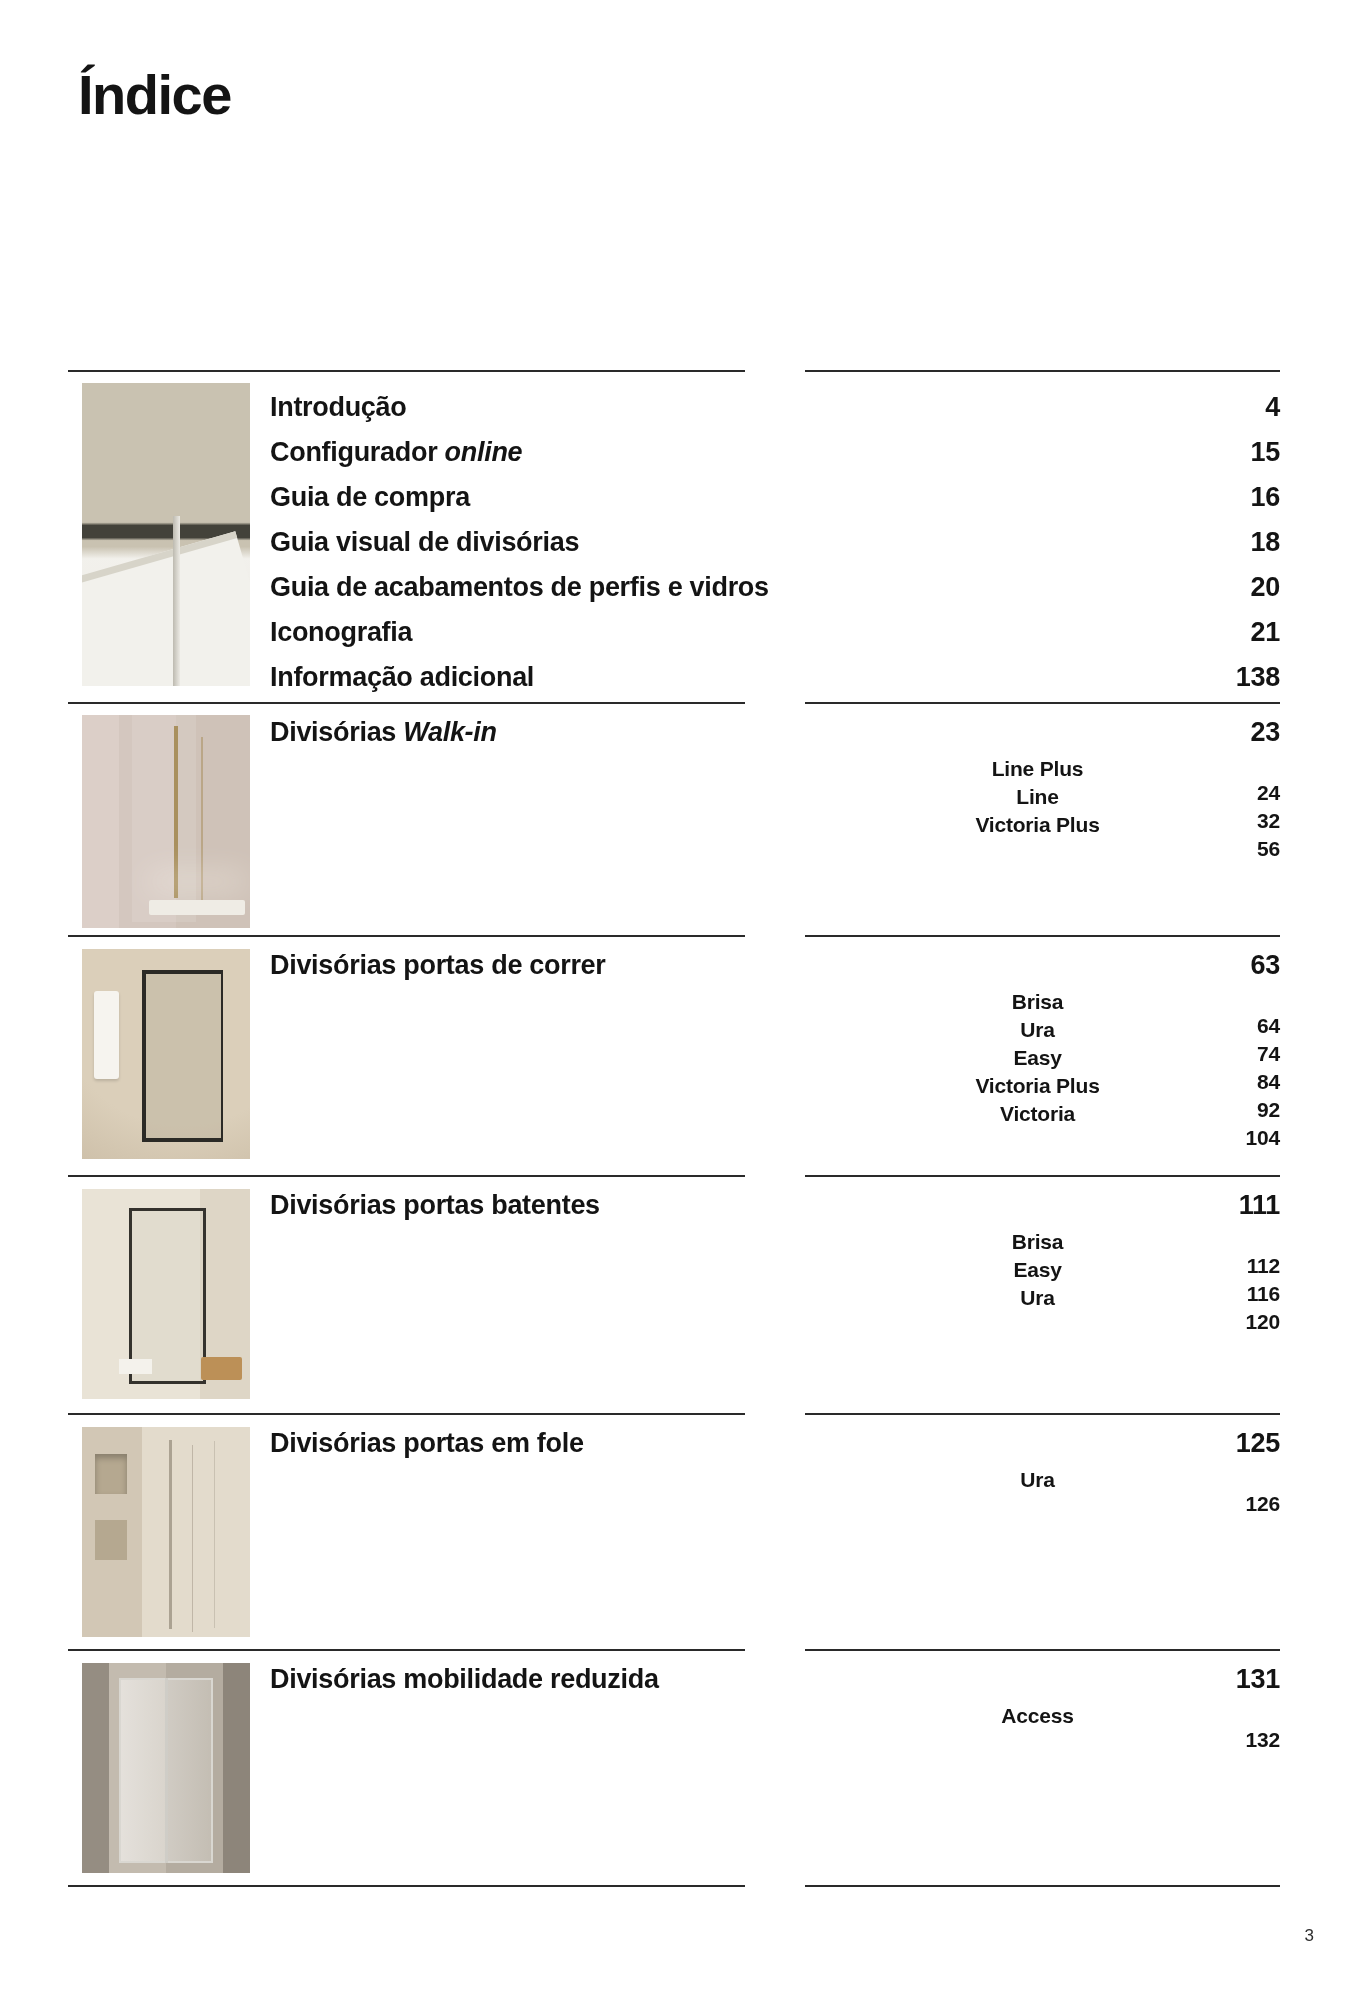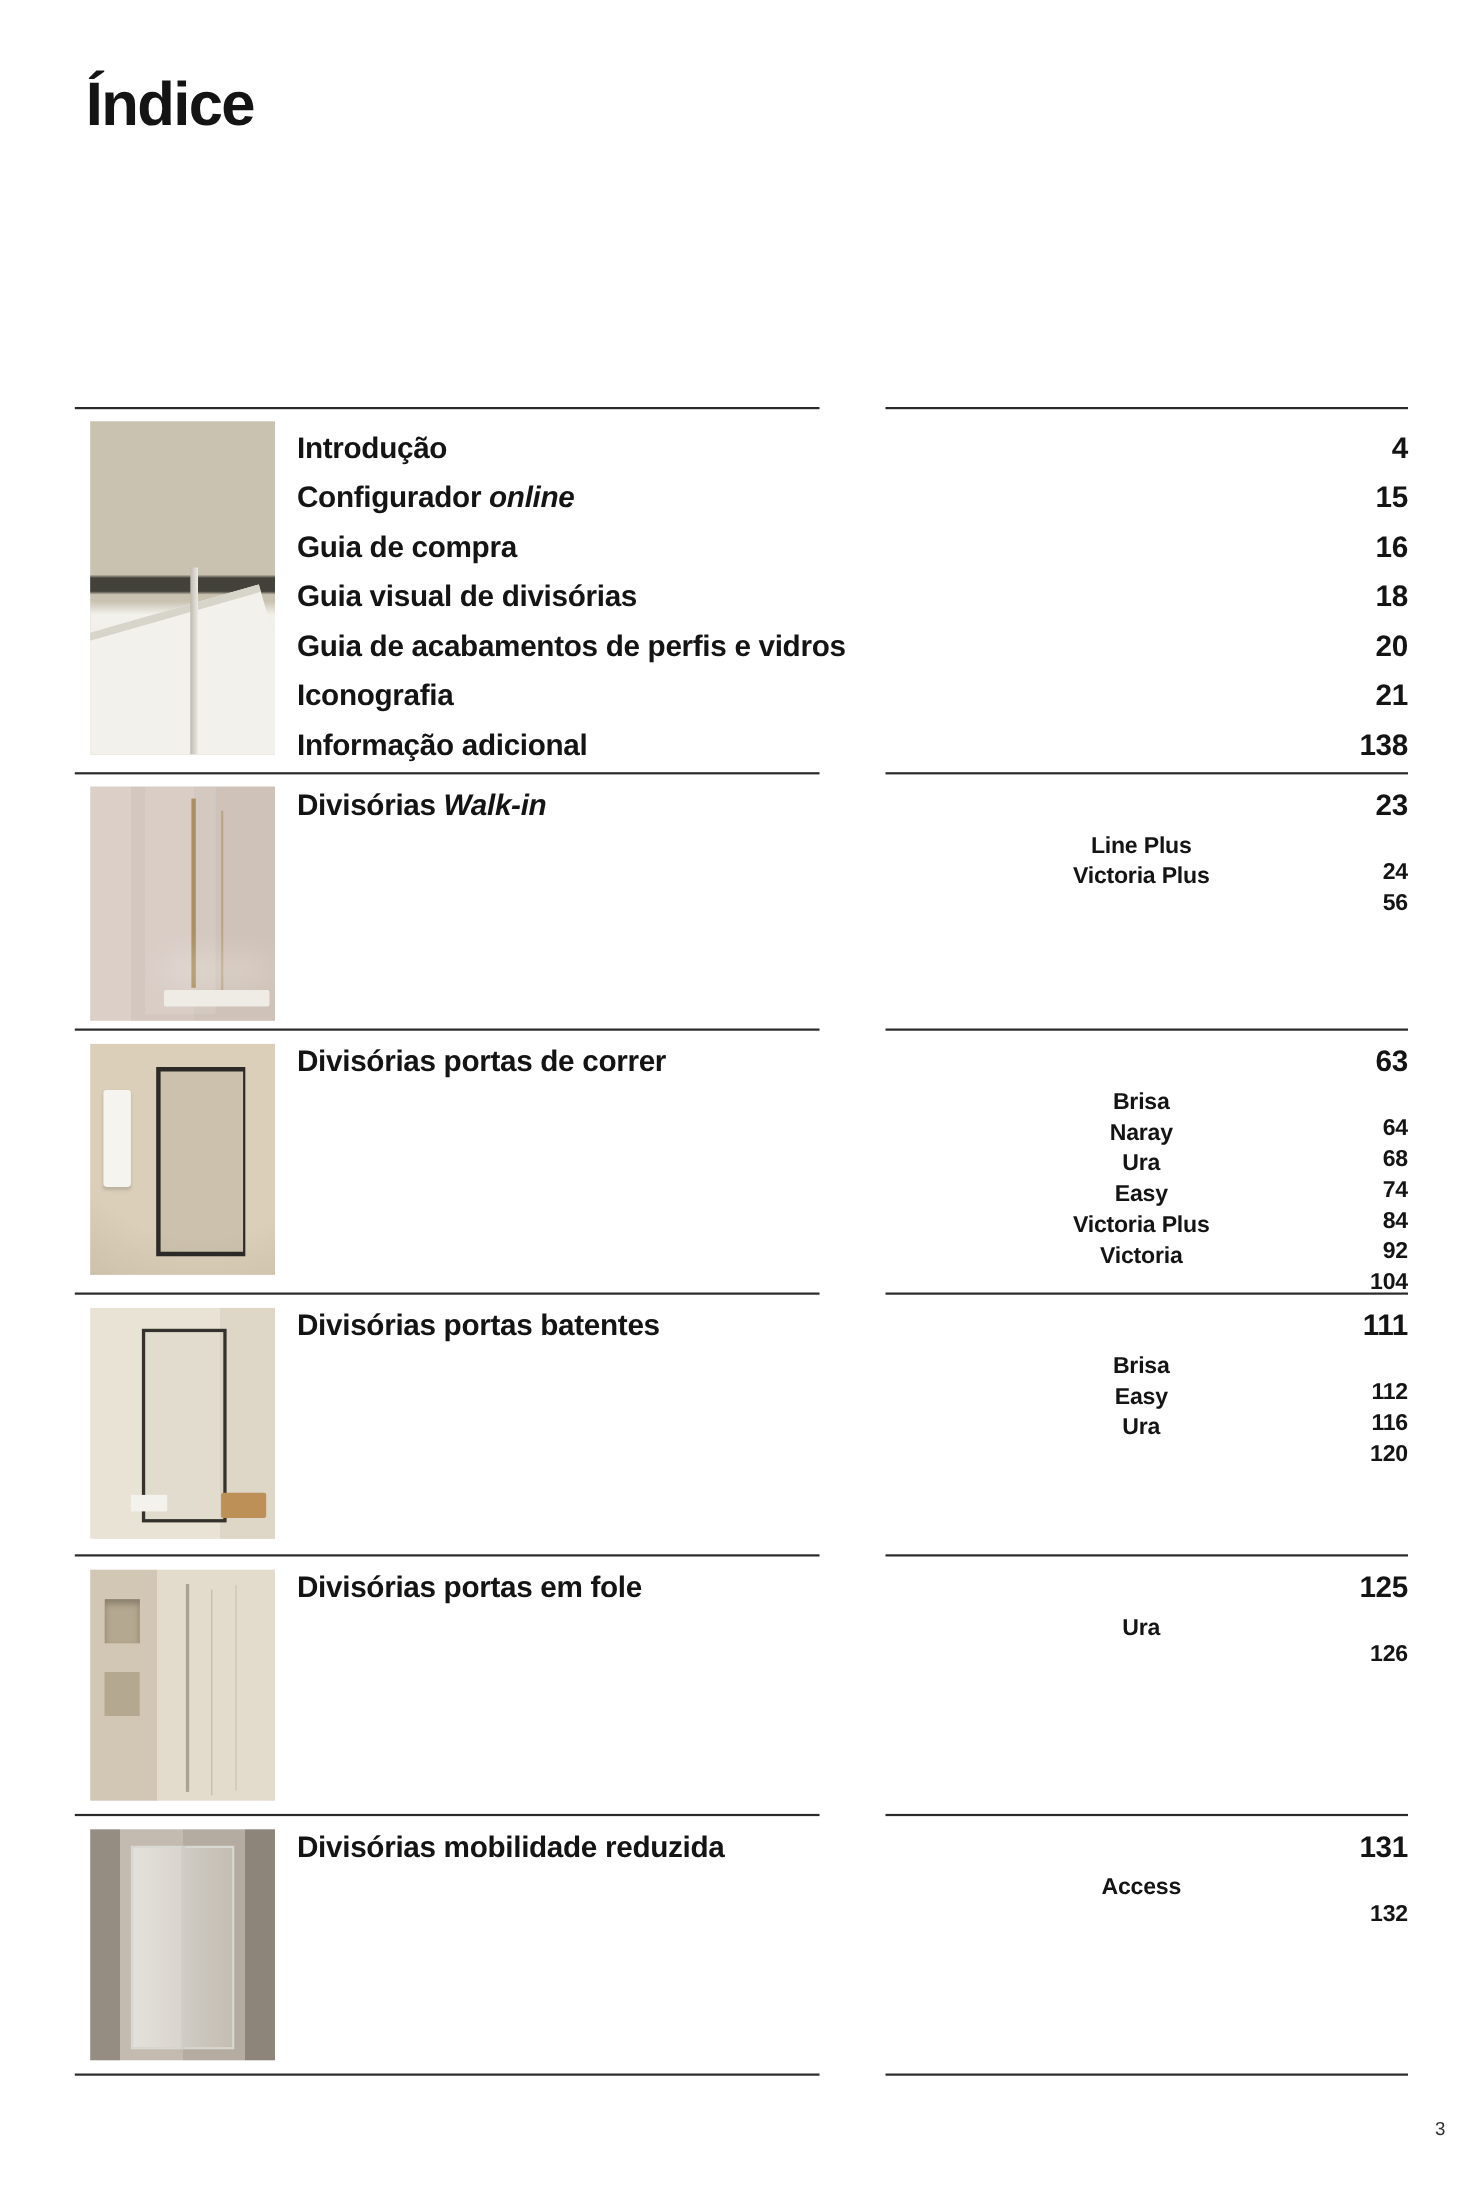--- a/index.html
+++ b/index.html
@@ -118,20 +118,24 @@
   <div class="title-row">
     <span><span>Divisórias </span><em>Walk-in</em></span>
     <span class="pg">23</span>
   </div>
   <div class="sub-rows">
     <div class="sub-row">
       <span>Line Plus</span>
       <span class="pg">24</span>
     </div>
     <div class="sub-row">
+      <span>Line</span>
+      <span class="pg">32</span>
+    </div>
+    <div class="sub-row">
       <span>Victoria Plus</span>
       <span class="pg">56</span>
     </div>
   </div>
 </section>
 
 <section class="toc-section" style="top:935px;height:240px;">
   <div class="rules">
     <div class="rule rule-left"></div>
     <div class="rule rule-right"></div>
@@ -140,24 +144,20 @@
   <div class="title-row">
     <span>Divisórias portas de correr</span>
     <span class="pg">63</span>
   </div>
   <div class="sub-rows">
     <div class="sub-row">
       <span>Brisa</span>
       <span class="pg">64</span>
     </div>
     <div class="sub-row">
-      <span>Naray</span>
-      <span class="pg">68</span>
-    </div>
-    <div class="sub-row">
       <span>Ura</span>
       <span class="pg">74</span>
     </div>
     <div class="sub-row">
       <span>Easy</span>
       <span class="pg">84</span>
     </div>
     <div class="sub-row">
       <span>Victoria Plus</span>
       <span class="pg">92</span>

